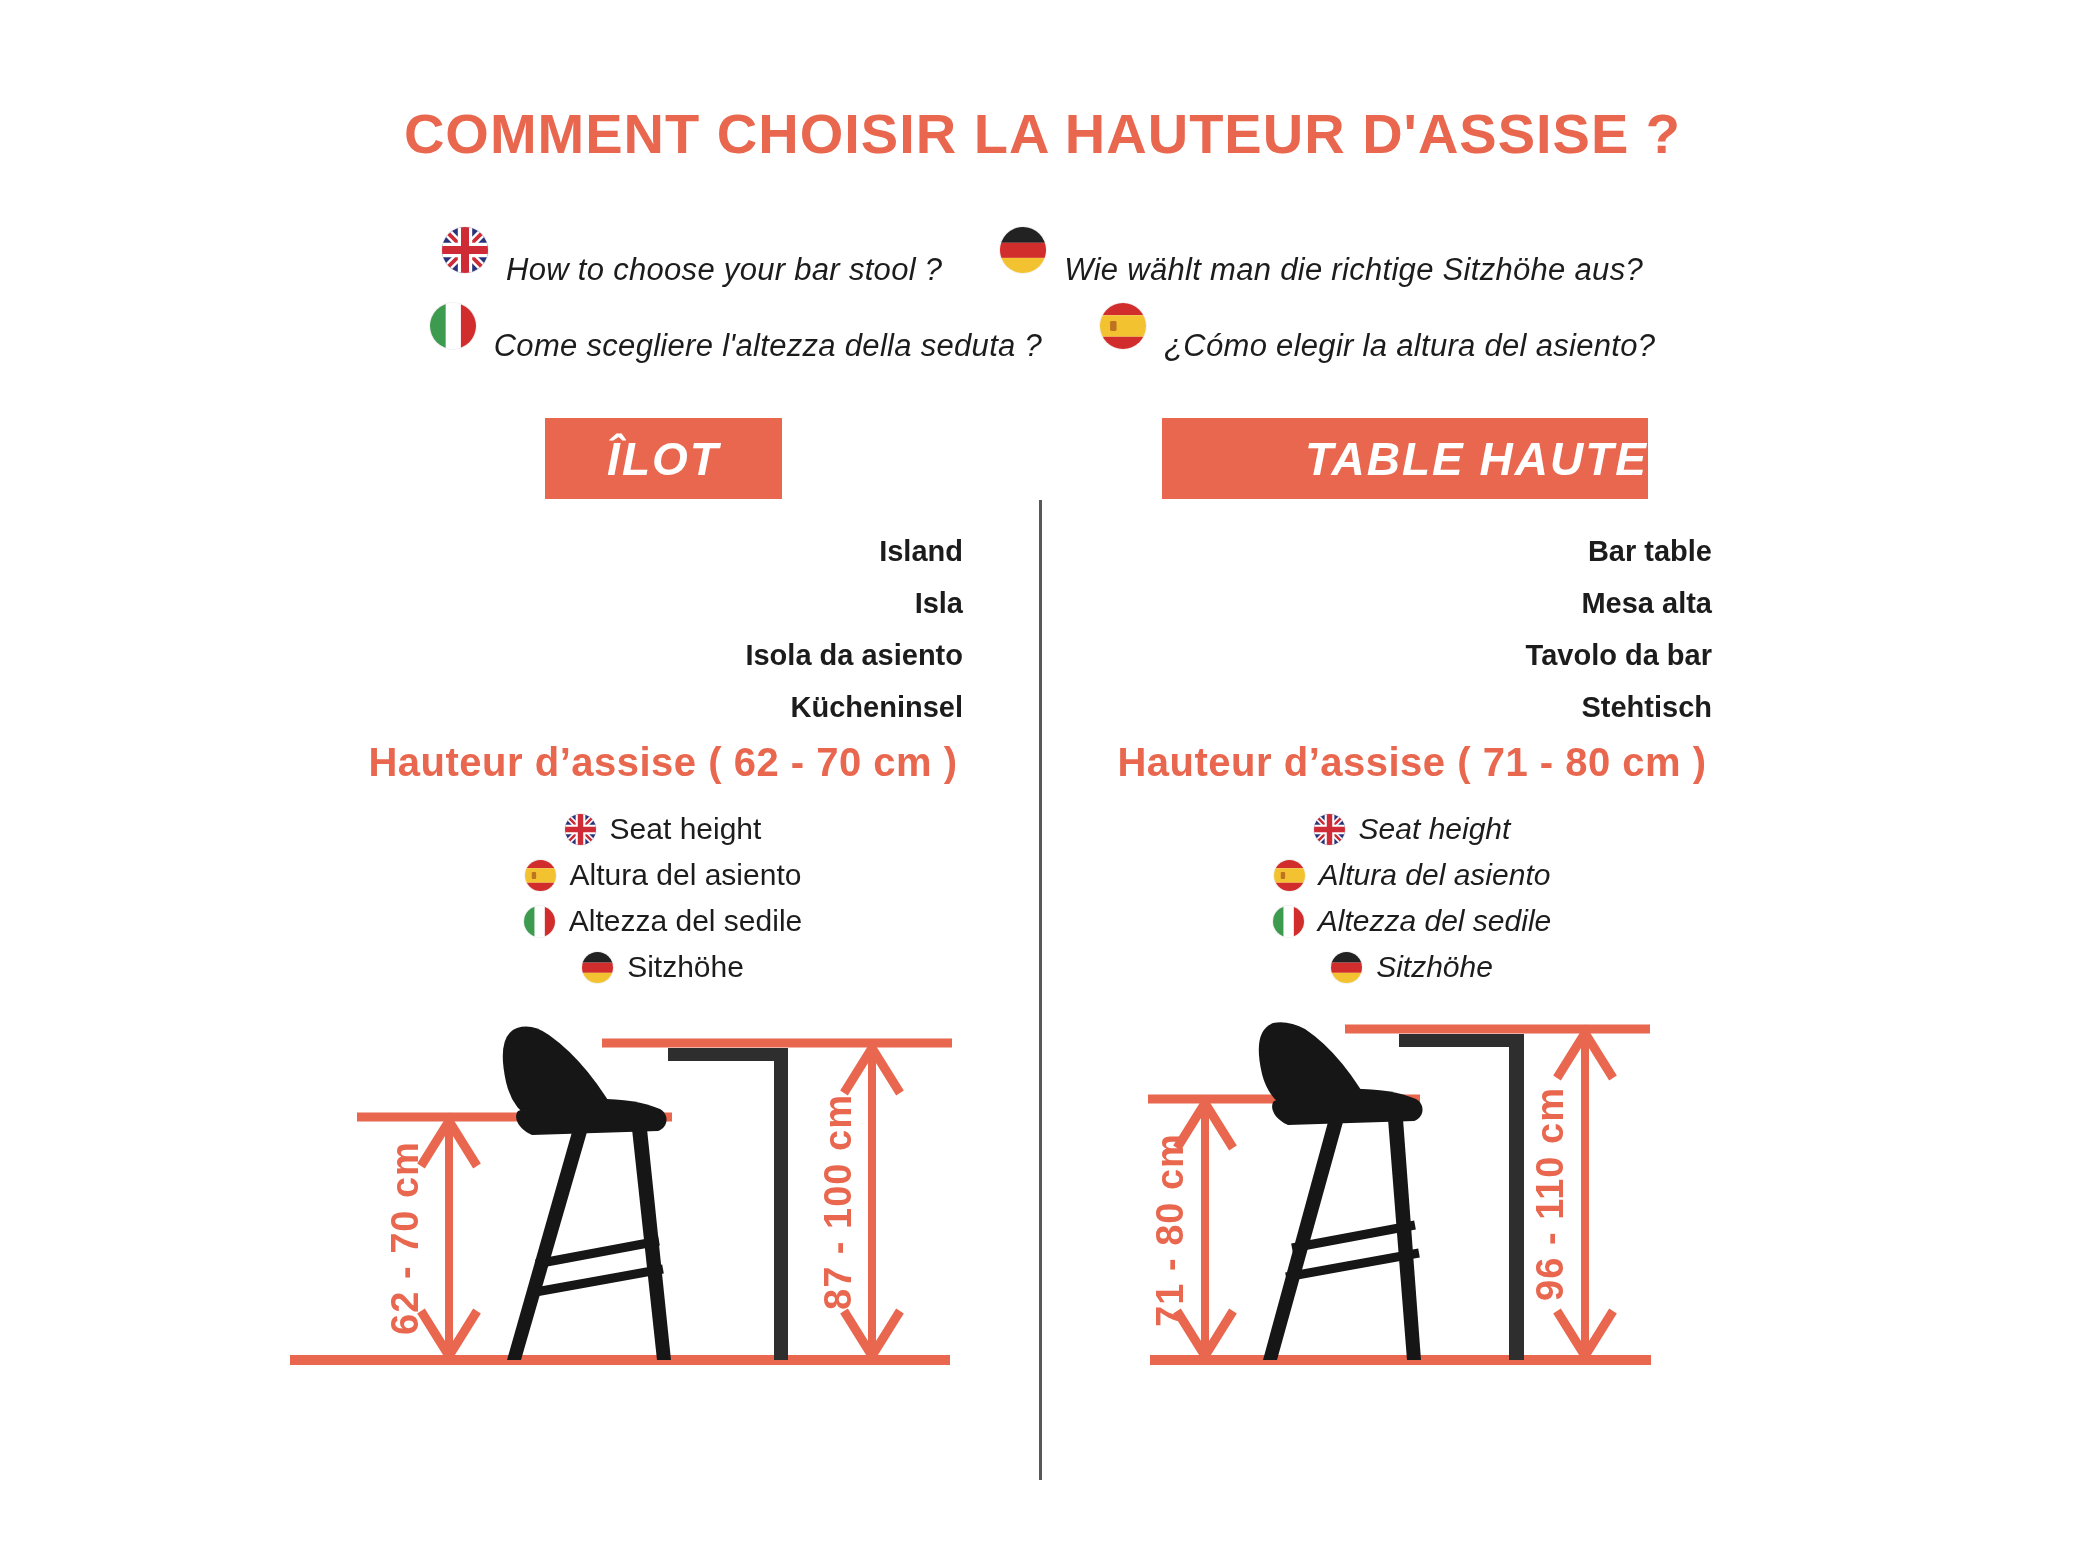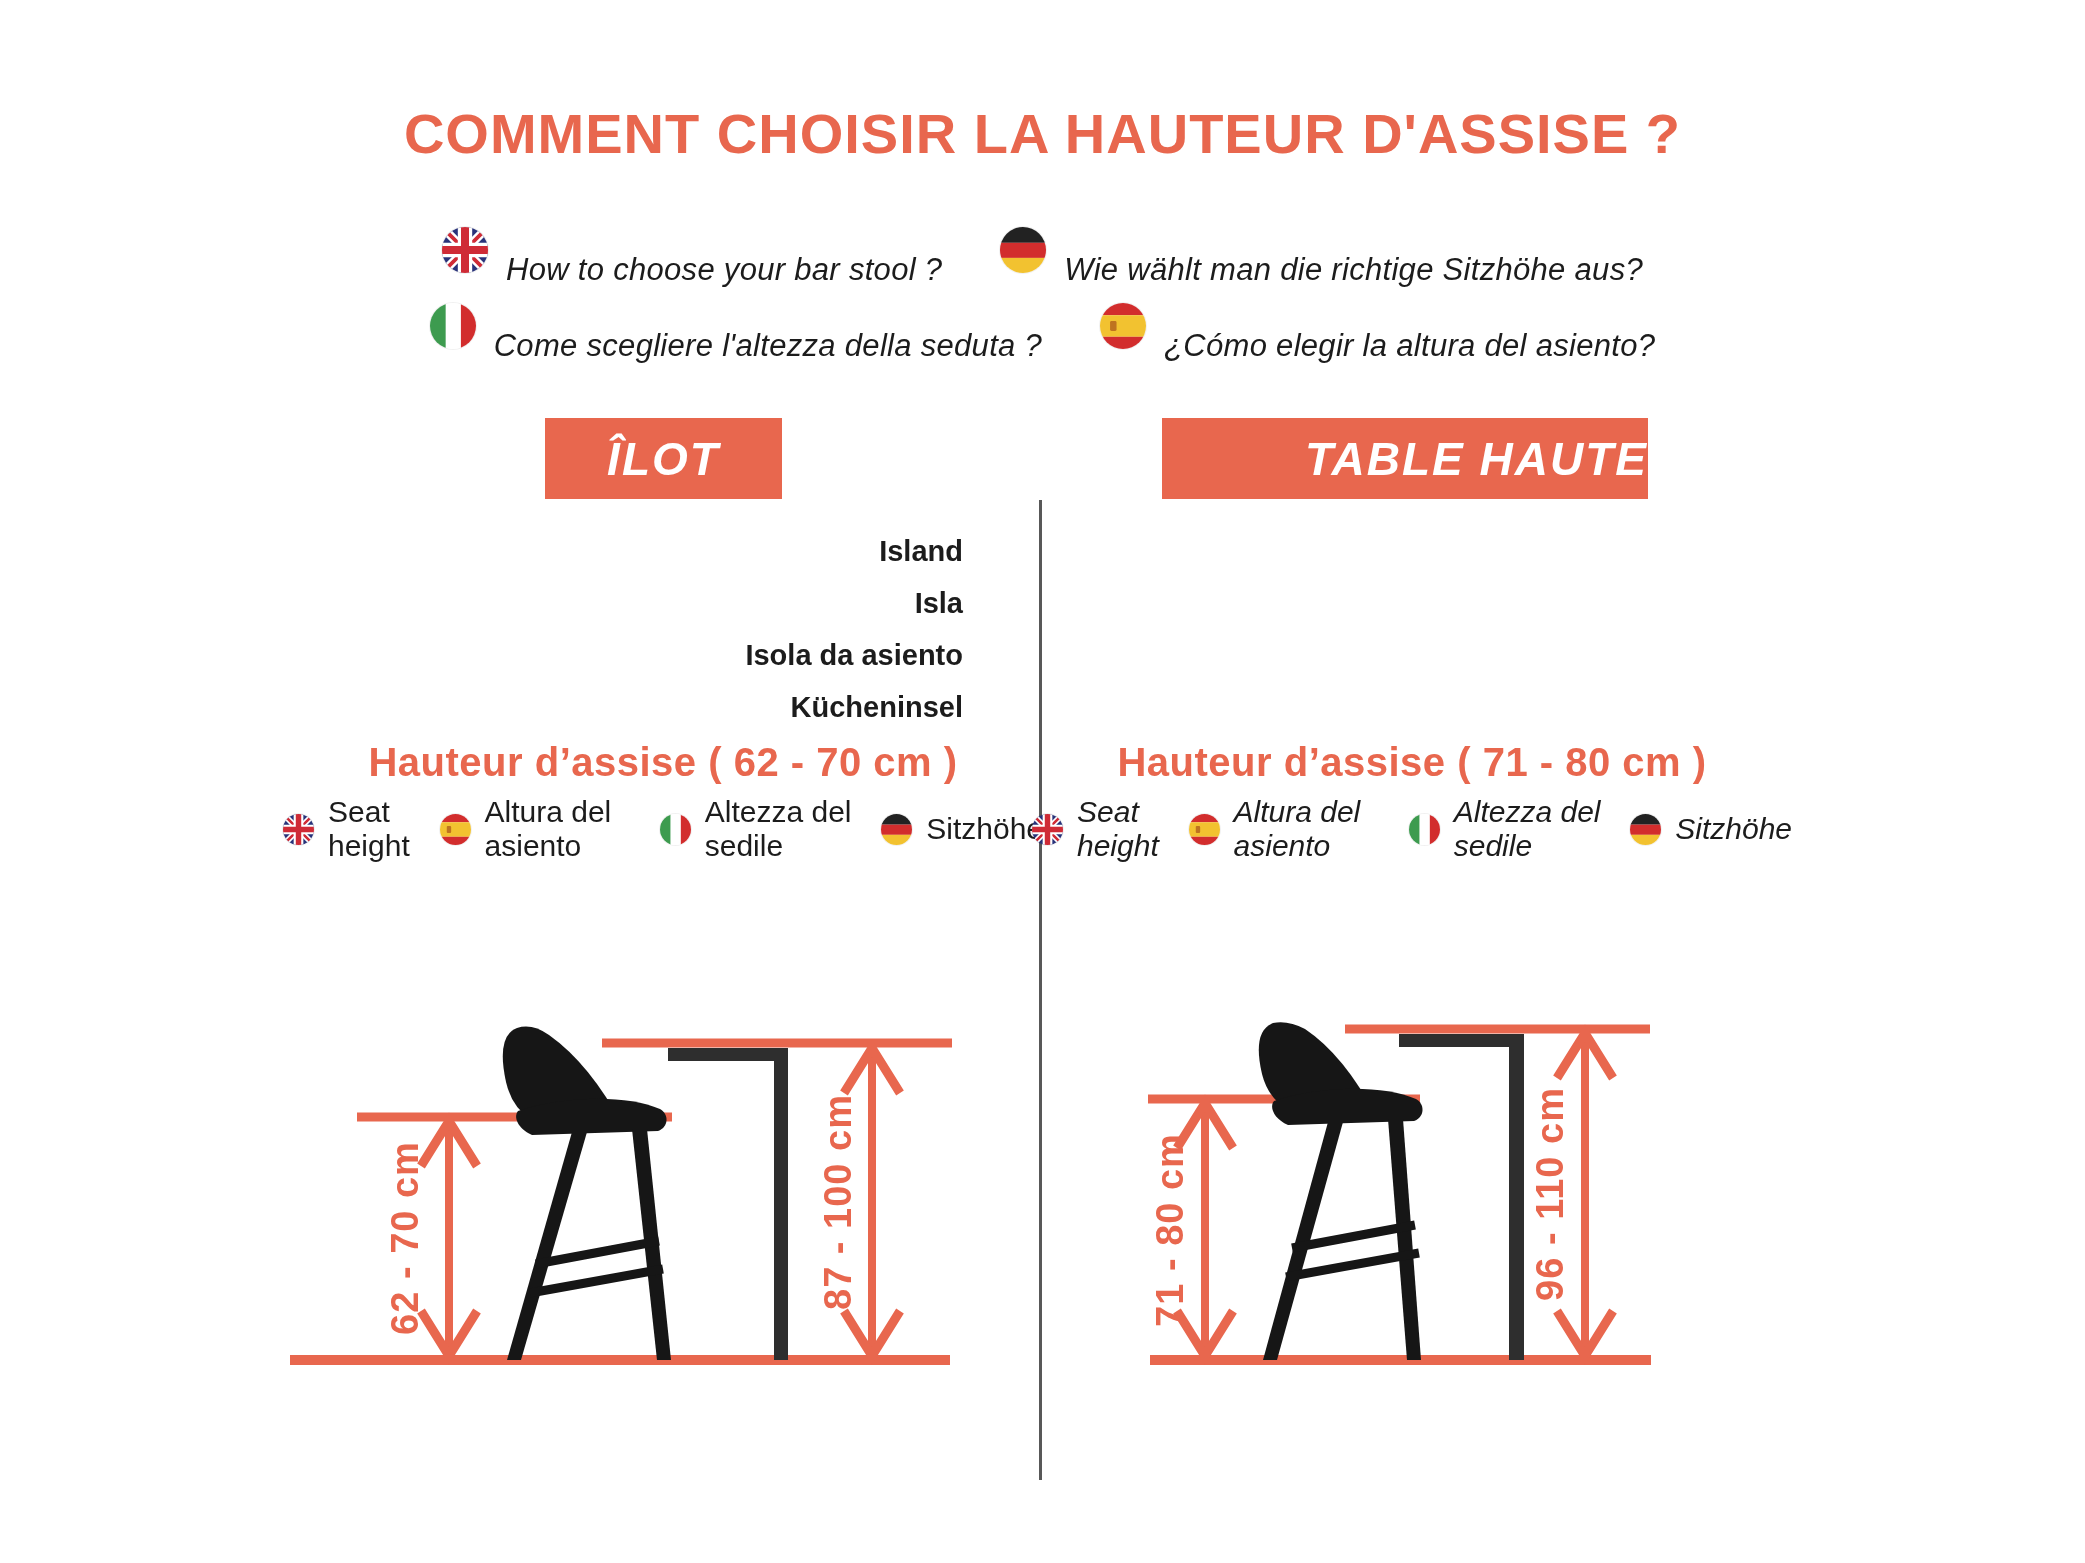--- a/index.html
+++ b/index.html
@@ -51,21 +51,21 @@
     color:var(--text-dark);line-height:52px;
   }
   .translations.tl-left{left:363px;top:525px;width:600px;}
   .translations.tl-right{left:1112px;top:525px;width:600px;}
   .seat-title{
     position:absolute;text-align:center;font-size:40px;font-weight:700;
     color:var(--accent);letter-spacing:.5px;
   }
   .seat-title.st-left{left:263px;top:740px;width:800px;}
   .seat-title.st-right{left:1012px;top:740px;width:800px;}
-  .flag-list{position:absolute;display:flex;flex-direction:row;}
+  .flag-list{position:absolute;display:flex;flex-direction:column;}
   .flag-list.fl-left{left:283px;top:806px;width:760px;}
   .flag-list.fl-right{left:1032px;top:806px;width:760px;}
   .flag-row{height:46px;display:flex;align-items:center;justify-content:center;gap:14px;}
   .flag-label{font-size:30px;font-weight:500;color:var(--text-dark);}
   .flag-list.fl-right .flag-label{font-style:italic;font-weight:400;}
   .diagram{position:absolute;width:670px;height:420px;}
   .diagram.dg-left{left:285px;top:1020px;}
   .diagram.dg-right{left:1130px;top:1020px;}
   .c-stroke{stroke:var(--accent);}
   .stool{fill:var(--stool);}
@@ -227,20 +227,26 @@
       <path d="M559 73 L587 28 L615 73" fill="none" class="c-stroke" stroke-width="9"></path>
       <path d="M559 291 L587 336 L615 291" fill="none" class="c-stroke" stroke-width="9"></path>
     </g>
     <text class="measure-label" transform="translate(553 182) rotate(-90)" text-anchor="middle" dy=".33em">87 - 100 cm</text>
   </svg>
 
   <div class="col-header header-table">
     <span>TABLE HAUTE</span>
   </div>
 
+  <div class="translations tl-right">
+    <div>Bar table</div>
+    <div>Mesa alta</div>
+    <div>Tavolo da bar</div>
+    <div>Stehtisch</div>
+  </div>
 
   <div class="seat-title st-right">Hauteur d’assise ( 71 - 80 cm )</div>
 
   <div class="flag-list fl-right">
     <div class="flag-row">
       <span class="flag flag-sm">
           <svg viewBox="0 0 32 32">
             <rect width="32" height="32" fill="#29337a"></rect>
             <path d="M0 0L32 32M32 0L0 32" stroke="#ffffff" stroke-width="6"></path>
             <path d="M0 0L32 32M32 0L0 32" stroke="#cf2b36" stroke-width="2.6"></path>

